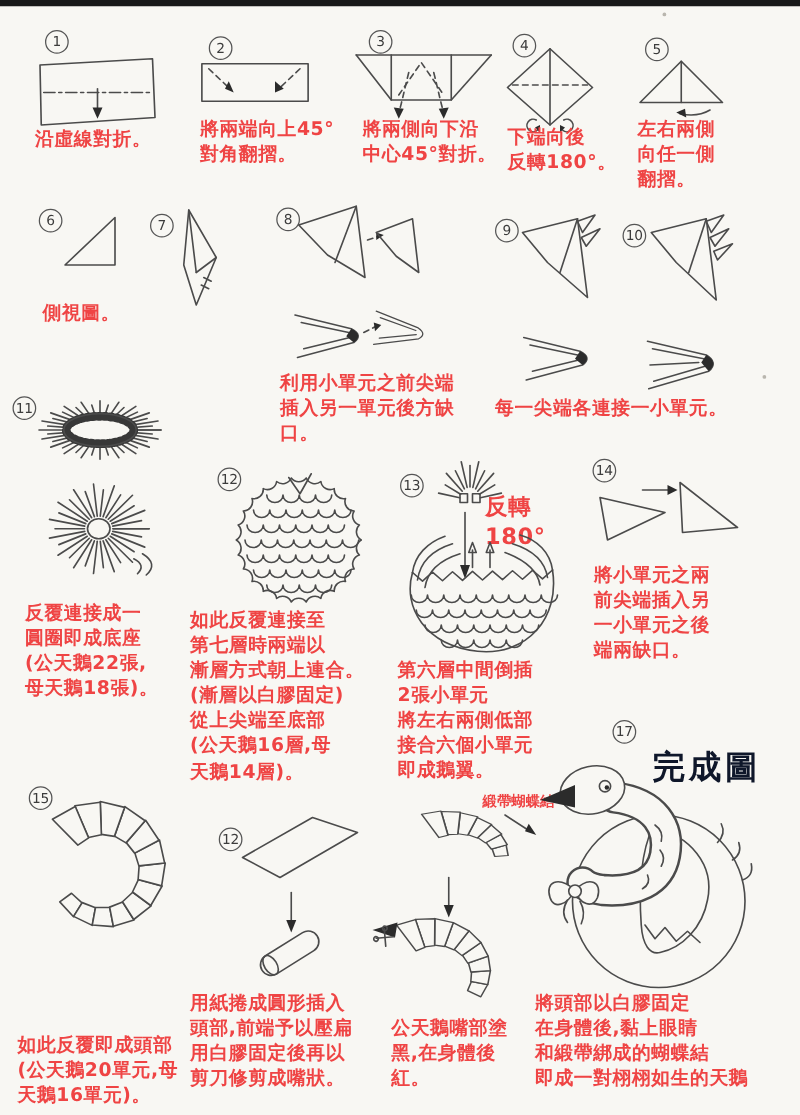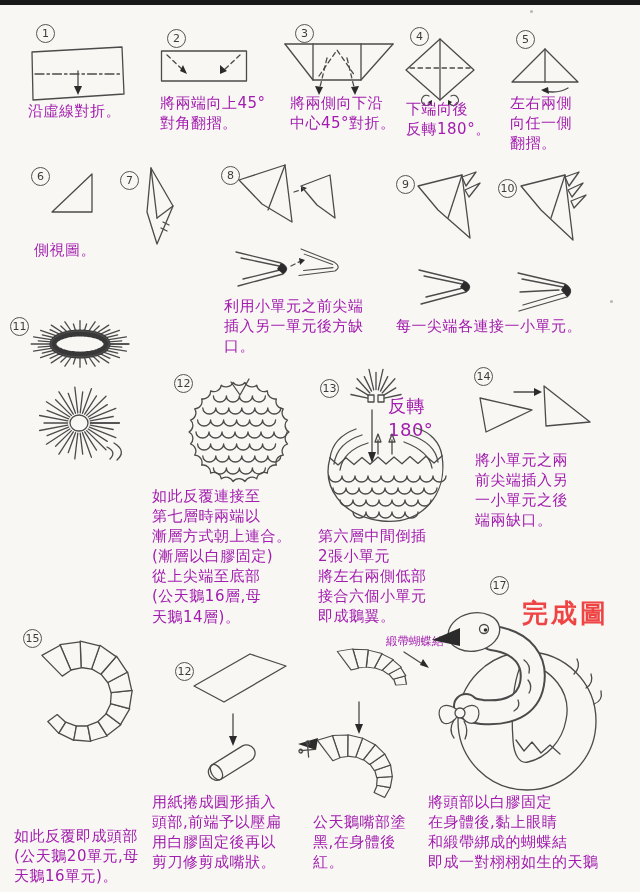--- a/index.html
+++ b/index.html
@@ -3,24 +3,24 @@
 <meta charset="utf-8">
 <style>
   html,body{margin:0;padding:0;background:#e8e6e1;}
   .sheet{position:relative;width:640px;height:892px;background:#f8f7f3;
          font-family:"DejaVu Sans",sans-serif;color:#3c3c3c;overflow:hidden;}
   .topbar{position:absolute;left:0;top:0;width:640px;height:5px;background:#191919;}
   .badge{position:absolute;width:19px;height:19px;border:1.6px solid #555;border-radius:50%;
          display:flex;align-items:center;justify-content:center;
          font-size:11px;line-height:1;color:#3c3c3c;box-sizing:border-box;}
   .txt{position:absolute;white-space:pre-line;font-size:15px;line-height:1.34;
-       letter-spacing:0.5px;color:#a21caf;}
+       letter-spacing:0.5px;color:#ef4444;font-weight:bold;}
   .txt.small{font-size:11.5px;letter-spacing:0;}
   .txt.mid{font-size:18px;}
-  .title{position:absolute;font-size:26px;font-weight:bold;color:#ef4444;letter-spacing:3px;}
+  .title{position:absolute;font-size:26px;font-weight:bold;color:#0f172a;letter-spacing:3px;}
   svg.diag{position:absolute;overflow:visible;}
   .diag path,.diag line,.diag rect,.diag ellipse,.diag circle,.diag polygon,.diag polyline{
        stroke:#4b4b4b;stroke-width:1.3;fill:none;stroke-linecap:round;stroke-linejoin:round;}
   .diag .ink{fill:#2b2b2b;stroke:none;}
   .diag .fillp{fill:#f8f7f3;stroke:#4b4b4b;}
   .diag .dash{stroke-dasharray:4.5 3.5;}
   .diag .dd{stroke-dasharray:9 3 2.5 3;}
   .diag .hatch{stroke:#383838;stroke-width:7;stroke-dasharray:1.8 2.8;}
   .diag .neckO{stroke:#4b4b4b;stroke-width:26;}
   .diag .neckI{stroke:#f8f7f3;stroke-width:22;}
@@ -250,20 +250,24 @@
         <line x1="51.6" y1="30.4" x2="71.0" y2="11.2"></line>
         <line x1="53.2" y1="32.0" x2="72.3" y2="19.6"></line>
         <line x1="54.4" y1="33.9" x2="80.8" y2="23.3"></line>
         <line x1="55.2" y1="35.9" x2="78.2" y2="31.5"></line>
         <line x1="55.4" y1="38.0" x2="84.3" y2="38.0"></line>
       </g>
     <ellipse cx="44" cy="38" rx="9" ry="8"></ellipse>
     <path d="M72,62 q10,5 3,12"></path>
       <path d="M79,58 q13,8 3,17"></path>
   </svg>
+  <div class="txt" style="left:20px;top:480px;width:125px">反覆連接成一
+圓圈即成底座
+(公天鵝22張,
+母天鵝18張)。</div>
 
   <svg class="diag" style="left:183px;top:376px" width="112" height="110" viewBox="0 0 112 110">
     <g id="f12">
         <path d="M106,56 A 7.5 7.5 0 0 0 104.5,68.0 A 7.5 7.5 0 0 0 100.3,79.2 A 7.5 7.5 0 0 0 93.4,89.2 A 7.5 7.5 0 0 0 84.4,97.1 A 7.5 7.5 0 0 0 73.7,102.8 A 7.5 7.5 0 0 0 62.0,105.6 A 7.5 7.5 0 0 0 50.0,105.6 A 7.5 7.5 0 0 0 38.3,102.8 A 7.5 7.5 0 0 0 27.6,97.1 A 7.5 7.5 0 0 0 18.6,89.2 A 7.5 7.5 0 0 0 11.7,79.2 A 7.5 7.5 0 0 0 7.5,68.0 A 7.5 7.5 0 0 0 6.0,56.0 A 7.5 7.5 0 0 0 7.5,44.0 A 7.5 7.5 0 0 0 11.7,32.8 A 7.5 7.5 0 0 0 18.6,22.8 A 7.5 7.5 0 0 0 27.6,14.9 A 7.5 7.5 0 0 0 38.3,9.2 A 7.5 7.5 0 0 0 50.0,6.4 A 7.5 7.5 0 0 0 62.0,6.4 A 7.5 7.5 0 0 0 73.7,9.2 A 7.5 7.5 0 0 0 84.4,14.9 A 7.5 7.5 0 0 0 93.4,22.8 A 7.5 7.5 0 0 0 100.3,32.8 A 7.5 7.5 0 0 0 104.5,44.0 A 7.5 7.5 0 0 0 106.0,56.0 Z"></path>
         <path d="M30.4,20.0 a6.5,6 0 0 0 13,0 M43.4,20.0 a6.5,6 0 0 0 13,0 M56.4,20.0 a6.5,6 0 0 0 13,0 M69.4,20.0 a6.5,6 0 0 0 13,0 "></path>
         <path d="M19.8,32.0 a6.5,6 0 0 0 13,0 M32.8,32.0 a6.5,6 0 0 0 13,0 M45.8,32.0 a6.5,6 0 0 0 13,0 M58.8,32.0 a6.5,6 0 0 0 13,0 M71.8,32.0 a6.5,6 0 0 0 13,0 M84.8,32.0 a6.5,6 0 0 0 13,0 "></path>
         <path d="M14.6,44.0 a6.5,6 0 0 0 13,0 M27.6,44.0 a6.5,6 0 0 0 13,0 M40.6,44.0 a6.5,6 0 0 0 13,0 M53.6,44.0 a6.5,6 0 0 0 13,0 M66.6,44.0 a6.5,6 0 0 0 13,0 M79.6,44.0 a6.5,6 0 0 0 13,0 "></path>
         <path d="M13.0,56.0 a6.5,6 0 0 0 13,0 M26.0,56.0 a6.5,6 0 0 0 13,0 M39.0,56.0 a6.5,6 0 0 0 13,0 M52.0,56.0 a6.5,6 0 0 0 13,0 M65.0,56.0 a6.5,6 0 0 0 13,0 M78.0,56.0 a6.5,6 0 0 0 13,0 M91.0,56.0 a6.5,6 0 0 0 13,0 "></path>
         <path d="M14.6,68.0 a6.5,6 0 0 0 13,0 M27.6,68.0 a6.5,6 0 0 0 13,0 M40.6,68.0 a6.5,6 0 0 0 13,0 M53.6,68.0 a6.5,6 0 0 0 13,0 M66.6,68.0 a6.5,6 0 0 0 13,0 M79.6,68.0 a6.5,6 0 0 0 13,0 "></path>
         <path d="M19.8,80.0 a6.5,6 0 0 0 13,0 M32.8,80.0 a6.5,6 0 0 0 13,0 M45.8,80.0 a6.5,6 0 0 0 13,0 M58.8,80.0 a6.5,6 0 0 0 13,0 M71.8,80.0 a6.5,6 0 0 0 13,0 M84.8,80.0 a6.5,6 0 0 0 13,0 "></path>

